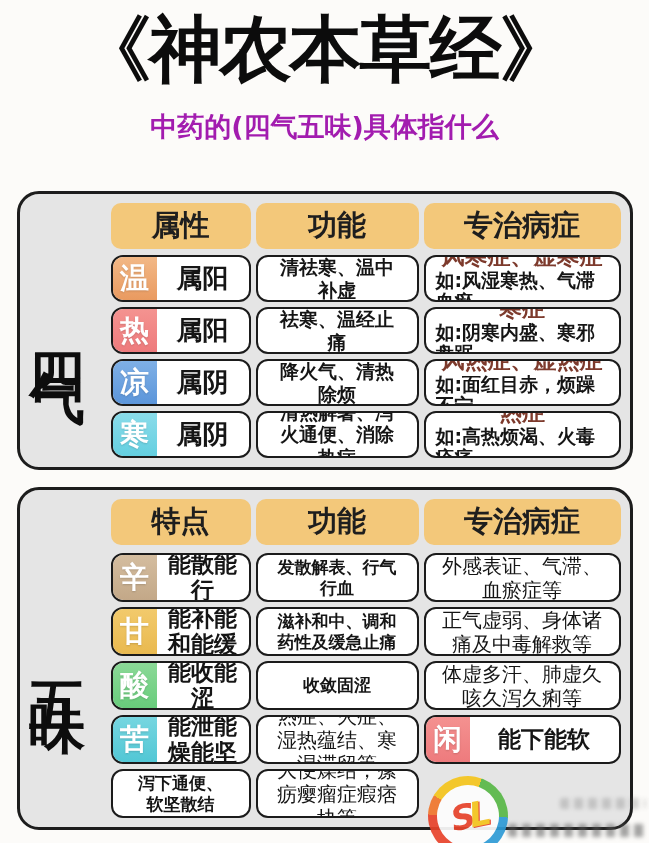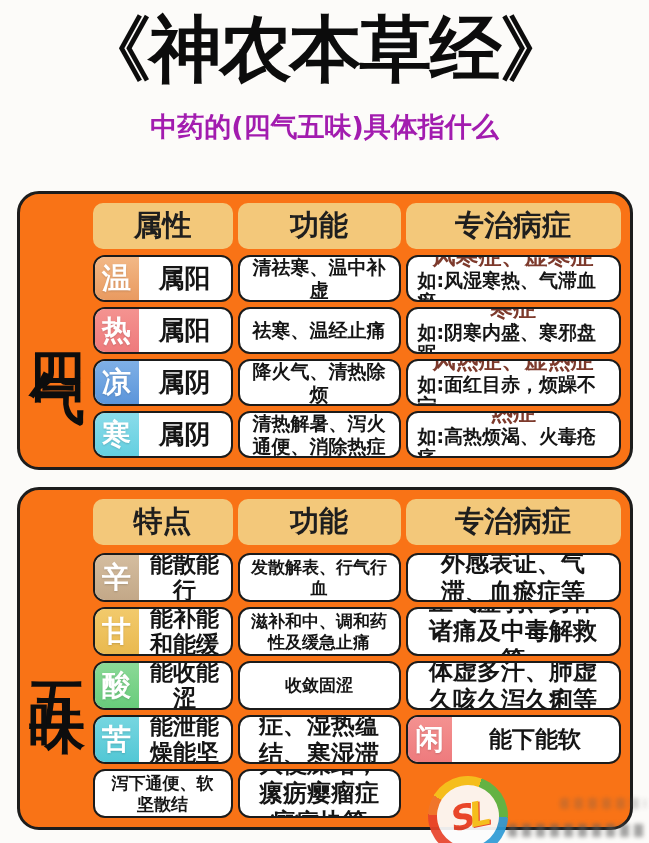--- a/index.html
+++ b/index.html
@@ -12,24 +12,24 @@
     margin-top:0;text-align:center;
     font-family:"DejaVu Serif",serif;
     font-size:72px;line-height:98px;font-weight:900;color:#0c0c0c;
     letter-spacing:-2px;
   }
   .subtitle{
     margin-top:11px;text-align:center;
     font-size:27px;font-weight:800;color:#a21caf;
   }
   .panel{
-    width:598px;margin:17px auto;background:#f97316;
+    width:598px;margin:17px auto;background:#e5e5e5;
     border:3px solid #1d1d1d;border-radius:22px;
     padding:9px 9px 9px 3px;
-    display:flex;align-items:stretch;
+    display:flex;align-items:stretch;gap:18px;
   }
   .panel-1{margin-top:46px;}
   .panel-2{margin-top:9px;}
   .side-label{
     width:70px;display:flex;align-items:center;justify-content:center;
     writing-mode:vertical-rl;text-orientation:upright;
     font-size:56px;font-weight:900;color:#0d0d0d;letter-spacing:16px;
     padding-bottom:10px;
   }
   .grid{
@@ -56,28 +56,28 @@
     color:#fff;font-size:29px;font-weight:800;
     text-shadow:0 1px 2px rgba(0,0,0,.15);
   }
   .attr-text{
     flex:1;text-align:center;font-weight:800;color:#151515;
     font-size:26px;line-height:1.12;padding:0 2px;
   }
   .panel-2 .attr-text{font-size:23px;}
   .func-cell{
     font-weight:700;color:#151515;text-align:center;
-    line-height:1.18;padding:1px 9px;font-size:19px;
+    line-height:1.18;padding:1px 20px;font-size:19px;
   }
   .panel-2 .func-cell{font-size:17px;}
   .dis-cell{flex-direction:column;line-height:1.12;padding:1px 10px;}
   .dis-title{font-size:23px;font-weight:800;color:#7d3a2c;}
   .dis-sub{font-size:19px;font-weight:700;color:#151515;}
   .dis-plain{
-    font-size:24px;font-weight:700;color:#151515;text-align:center;
+    font-size:20px;font-weight:400;color:#151515;text-align:center;
     line-height:1.2;padding:0 13px;
   }
   
   .b-wen{background:linear-gradient(180deg,#f2b886,#e99a60);}
   .b-re{background:linear-gradient(180deg,#f49390,#ee7a7c);}
   .b-liang{background:linear-gradient(180deg,#7fb0e6,#5b95da);}
   .b-han{background:linear-gradient(180deg,#8adcea,#64cfe0);}
   .b-xin{background:linear-gradient(180deg,#d4bd9f,#c3a888);}
   .b-gan{background:linear-gradient(180deg,#f2ca6c,#e9b94f);}
   .b-suan{background:linear-gradient(180deg,#8bd997,#68cc7b);}

